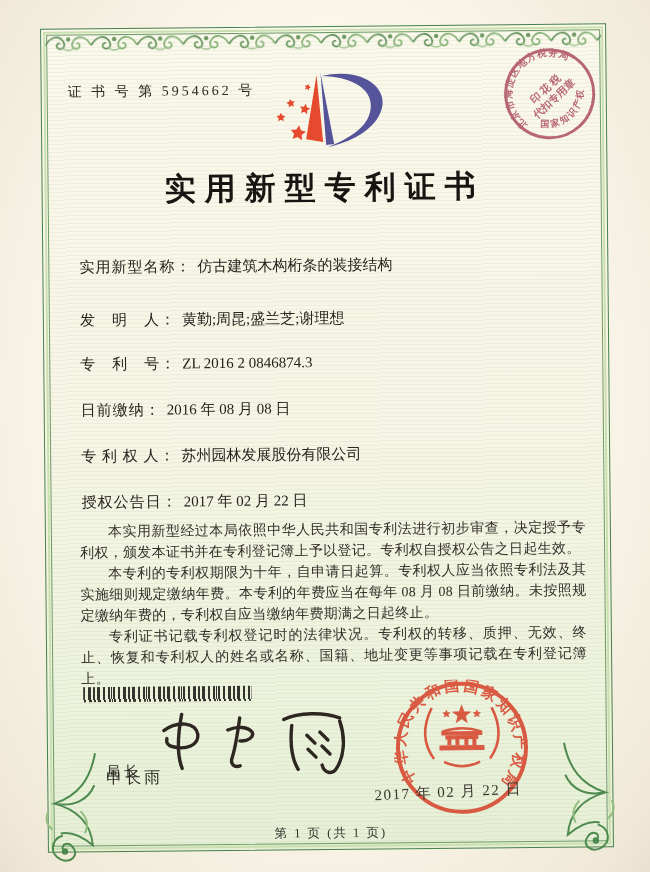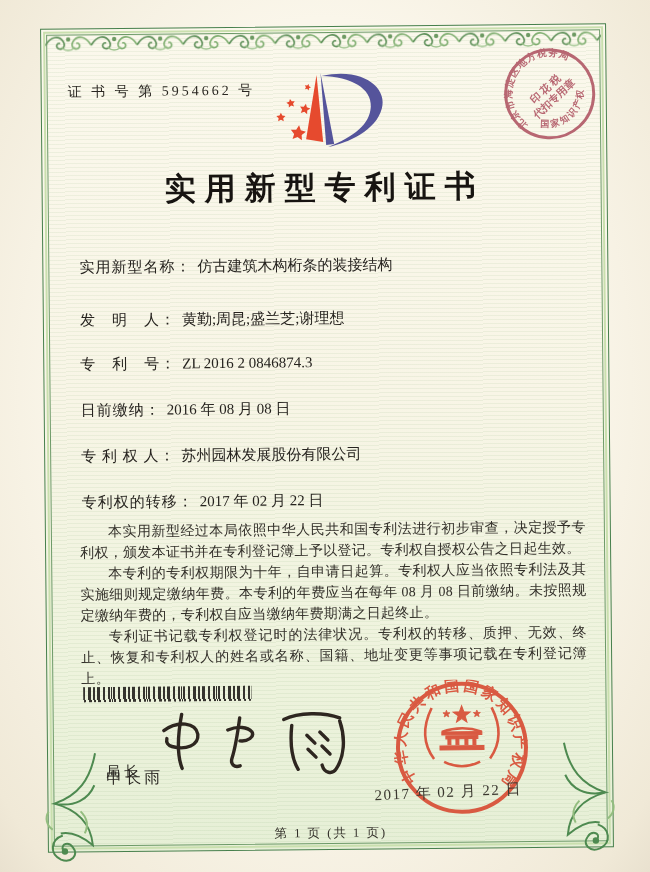--- a/index.html
+++ b/index.html
@@ -104,21 +104,21 @@
   <div class="frow r3">
     <span class="flabel">专　利　号：</span><span class="fvalue">ZL 2016 2 0846874.3</span>
   </div>
   <div class="frow r4">
     <span class="flabel">日前缴纳：</span><span class="fvalue">2016 年 08 月 08 日</span>
   </div>
   <div class="frow r5">
     <span class="flabel">专 利 权 人：</span><span class="fvalue">苏州园林发展股份有限公司</span>
   </div>
   <div class="frow r6">
-    <span class="flabel">专利权的转移：</span><span class="fvalue">2017 年 02 月 22 日</span>
+    <span class="flabel">授权公告日：</span><span class="fvalue">2017 年 02 月 22 日</span>
   </div>
 
   <div class="body-text">
     <p>本实用新型经过本局依照中华人民共和国专利法进行初步审查，决定授予专利权，颁发本证书并在专利登记簿上予以登记。专利权自授权公告之日起生效。</p>
     <p>本专利的专利权期限为十年，自申请日起算。专利权人应当依照专利法及其实施细则规定缴纳年费。本专利的年费应当在每年 08 月 08 日前缴纳。未按照规定缴纳年费的，专利权自应当缴纳年费期满之日起终止。</p>
     <p>专利证书记载专利权登记时的法律状况。专利权的转移、质押、无效、终止、恢复和专利权人的姓名或名称、国籍、地址变更等事项记载在专利登记簿上。</p>
   </div>
 
   <div class="barcode"></div>
 

